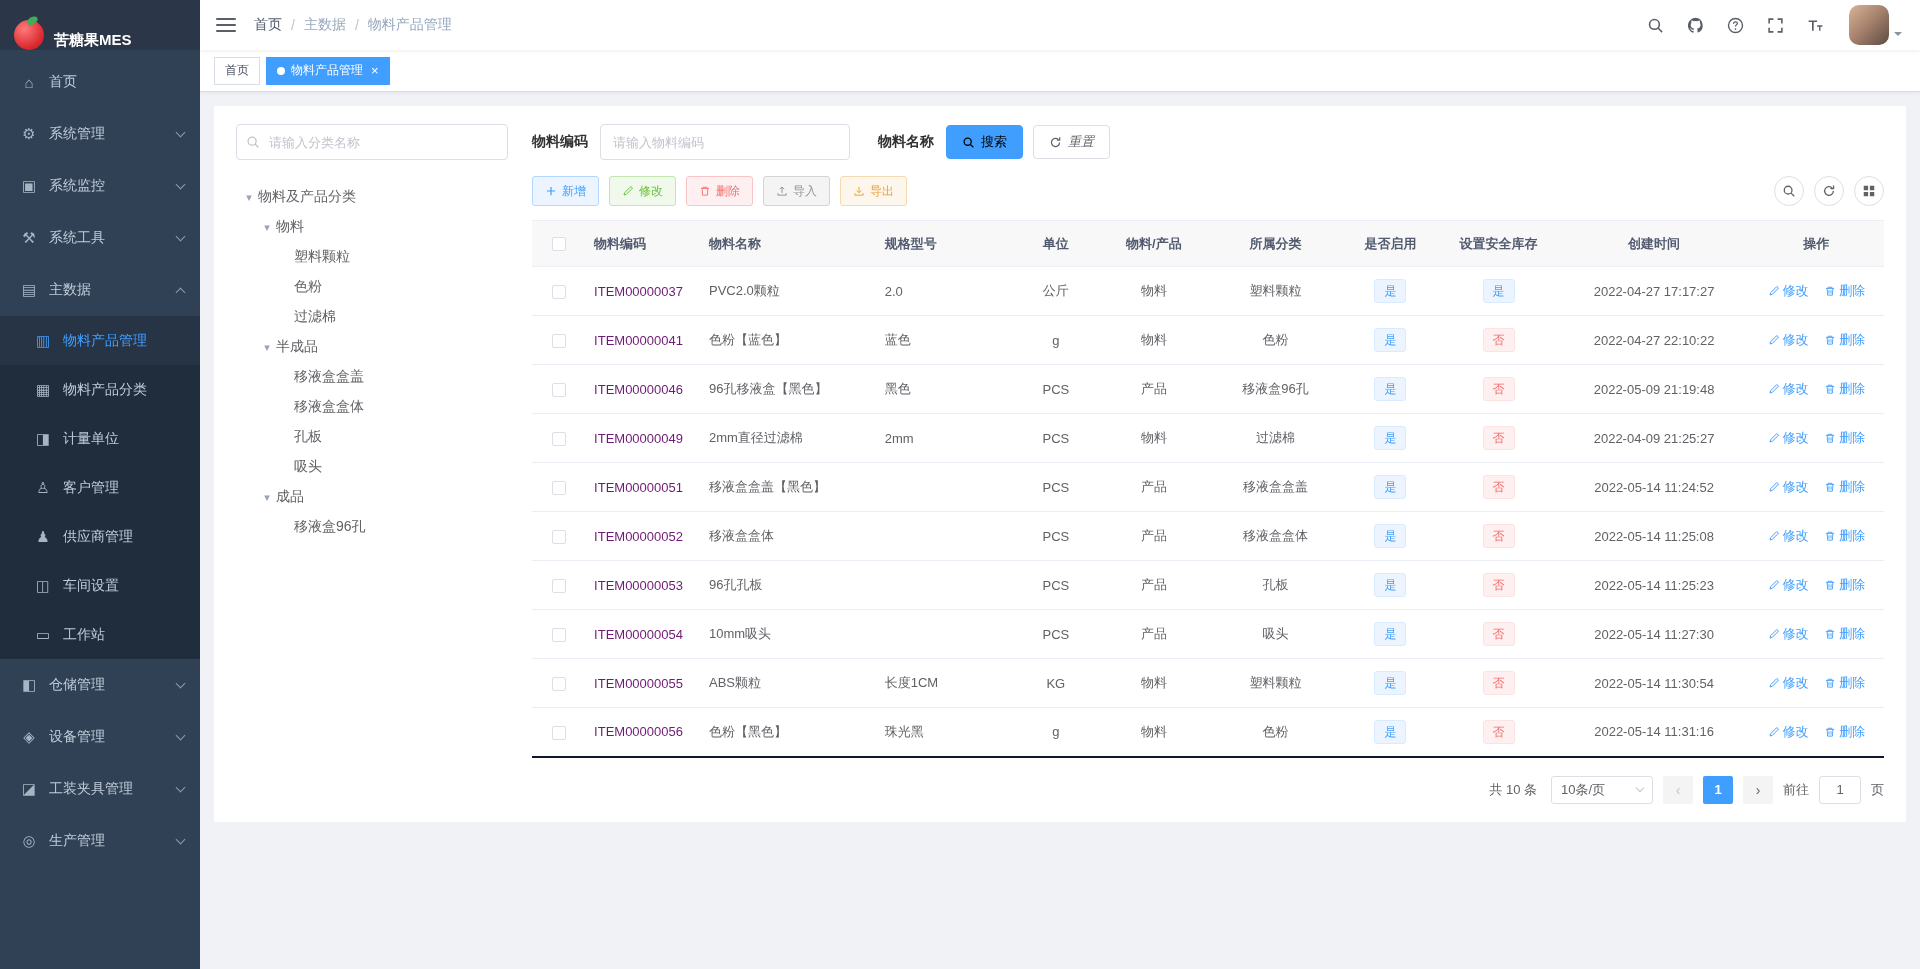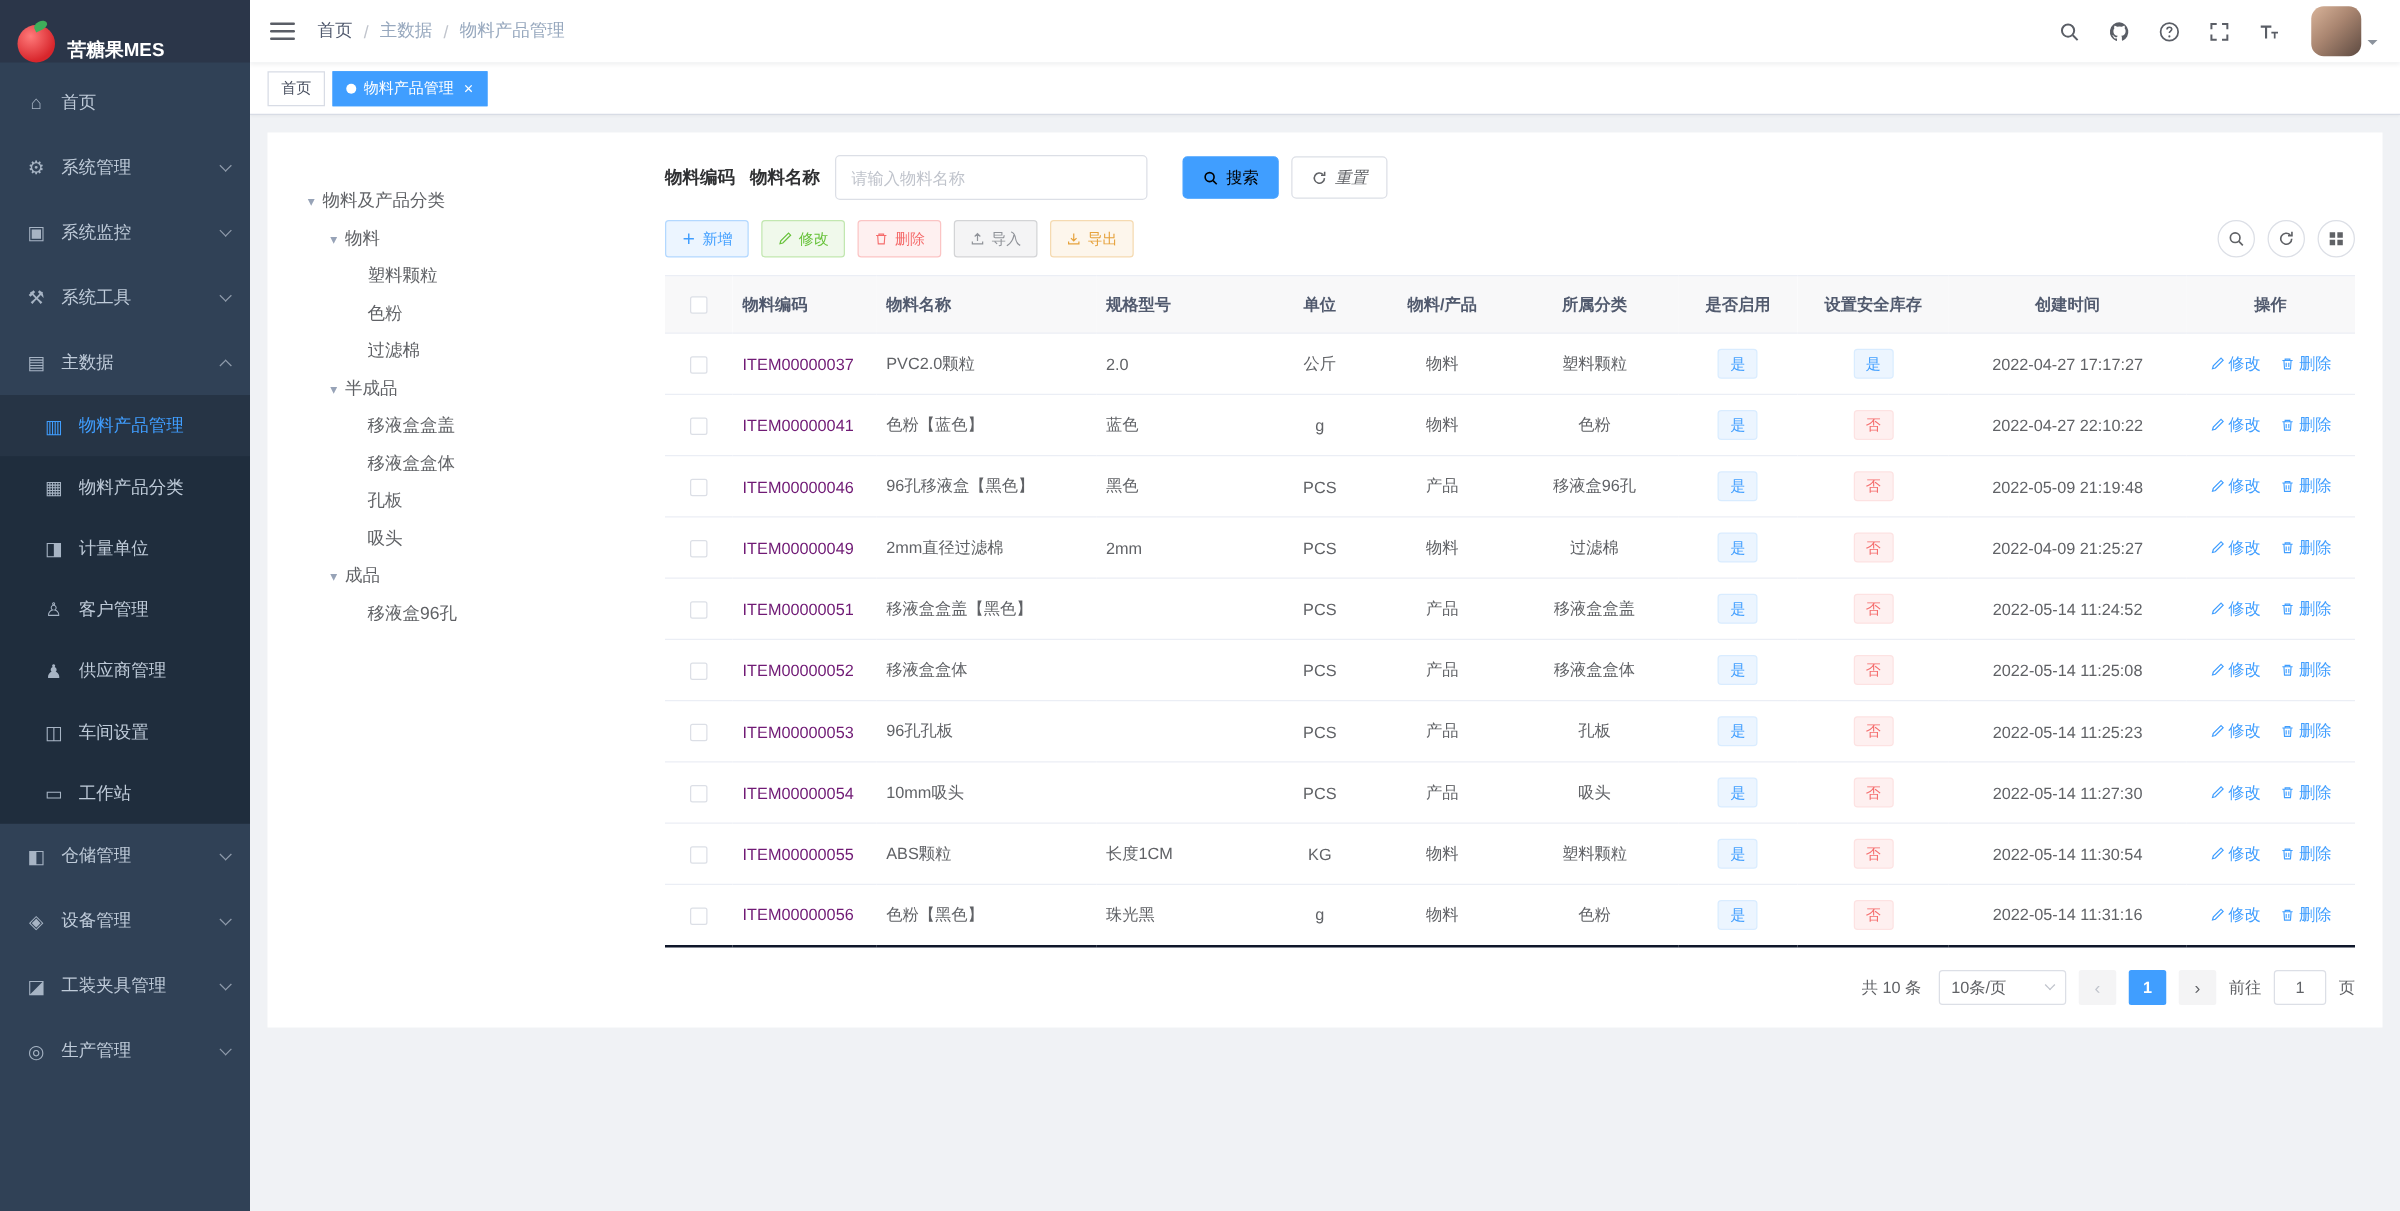--- a/index.html
+++ b/index.html
@@ -304,20 +304,27 @@
     <span class="tab-dot"></span>
     <span class="tab-label">物料产品管理</span>
     <span class="tab-close">×</span>
   </div>
 </div>
 
   <div class="content">
     <div class="card">
 
       <div class="tree-col">
+        <div class="search-wrap">
+          <svg viewBox="0 0 16 16">
+              <circle cx="7" cy="7" r="4.6" fill="none" stroke="currentColor" stroke-width="1.5"></circle>
+              <line x1="10.6" y1="10.6" x2="14.2" y2="14.2" stroke="currentColor" stroke-width="1.5"></line>
+            </svg>
+          <input class="tree-search" placeholder="请输入分类名称" style="">
+        </div>
         <div class="tree" id="tree">
   <div class="tree-node" style="padding-left: 4px;">
     <span class="tree-caret">▾</span>
     <span class="tree-label">物料及产品分类</span>
   </div>
 
   <div class="tree-node" style="padding-left: 22px;">
     <span class="tree-caret">▾</span>
     <span class="tree-label">物料</span>
   </div>
@@ -372,22 +379,22 @@
     <span class="tree-label">移液盒96孔</span>
   </div>
 
 </div>
       </div>
 
       <div class="table-col">
 
         <div class="filter-bar">
           <span class="filter-label">物料编码</span>
+          <input class="filter-input" placeholder="请输入物料编码" style="">
           <span class="filter-label">物料名称</span>
-          <input class="filter-input" placeholder="请输入物料名称" style="">
           <button class="btn btn-primary">
             <svg viewBox="0 0 16 16">
                 <circle cx="7" cy="7" r="4.4" fill="none" stroke="currentColor" stroke-width="1.6"></circle>
                 <line x1="10.4" y1="10.4" x2="14" y2="14" stroke="currentColor" stroke-width="1.6"></line>
               </svg>
             <span>搜索</span>
           </button>
           <button class="btn btn-default">
             <svg viewBox="0 0 16 16">
                 <path d="M13 8a5 5 0 1 1-1.4-3.5" fill="none" stroke="currentColor" stroke-width="1.5"></path>

